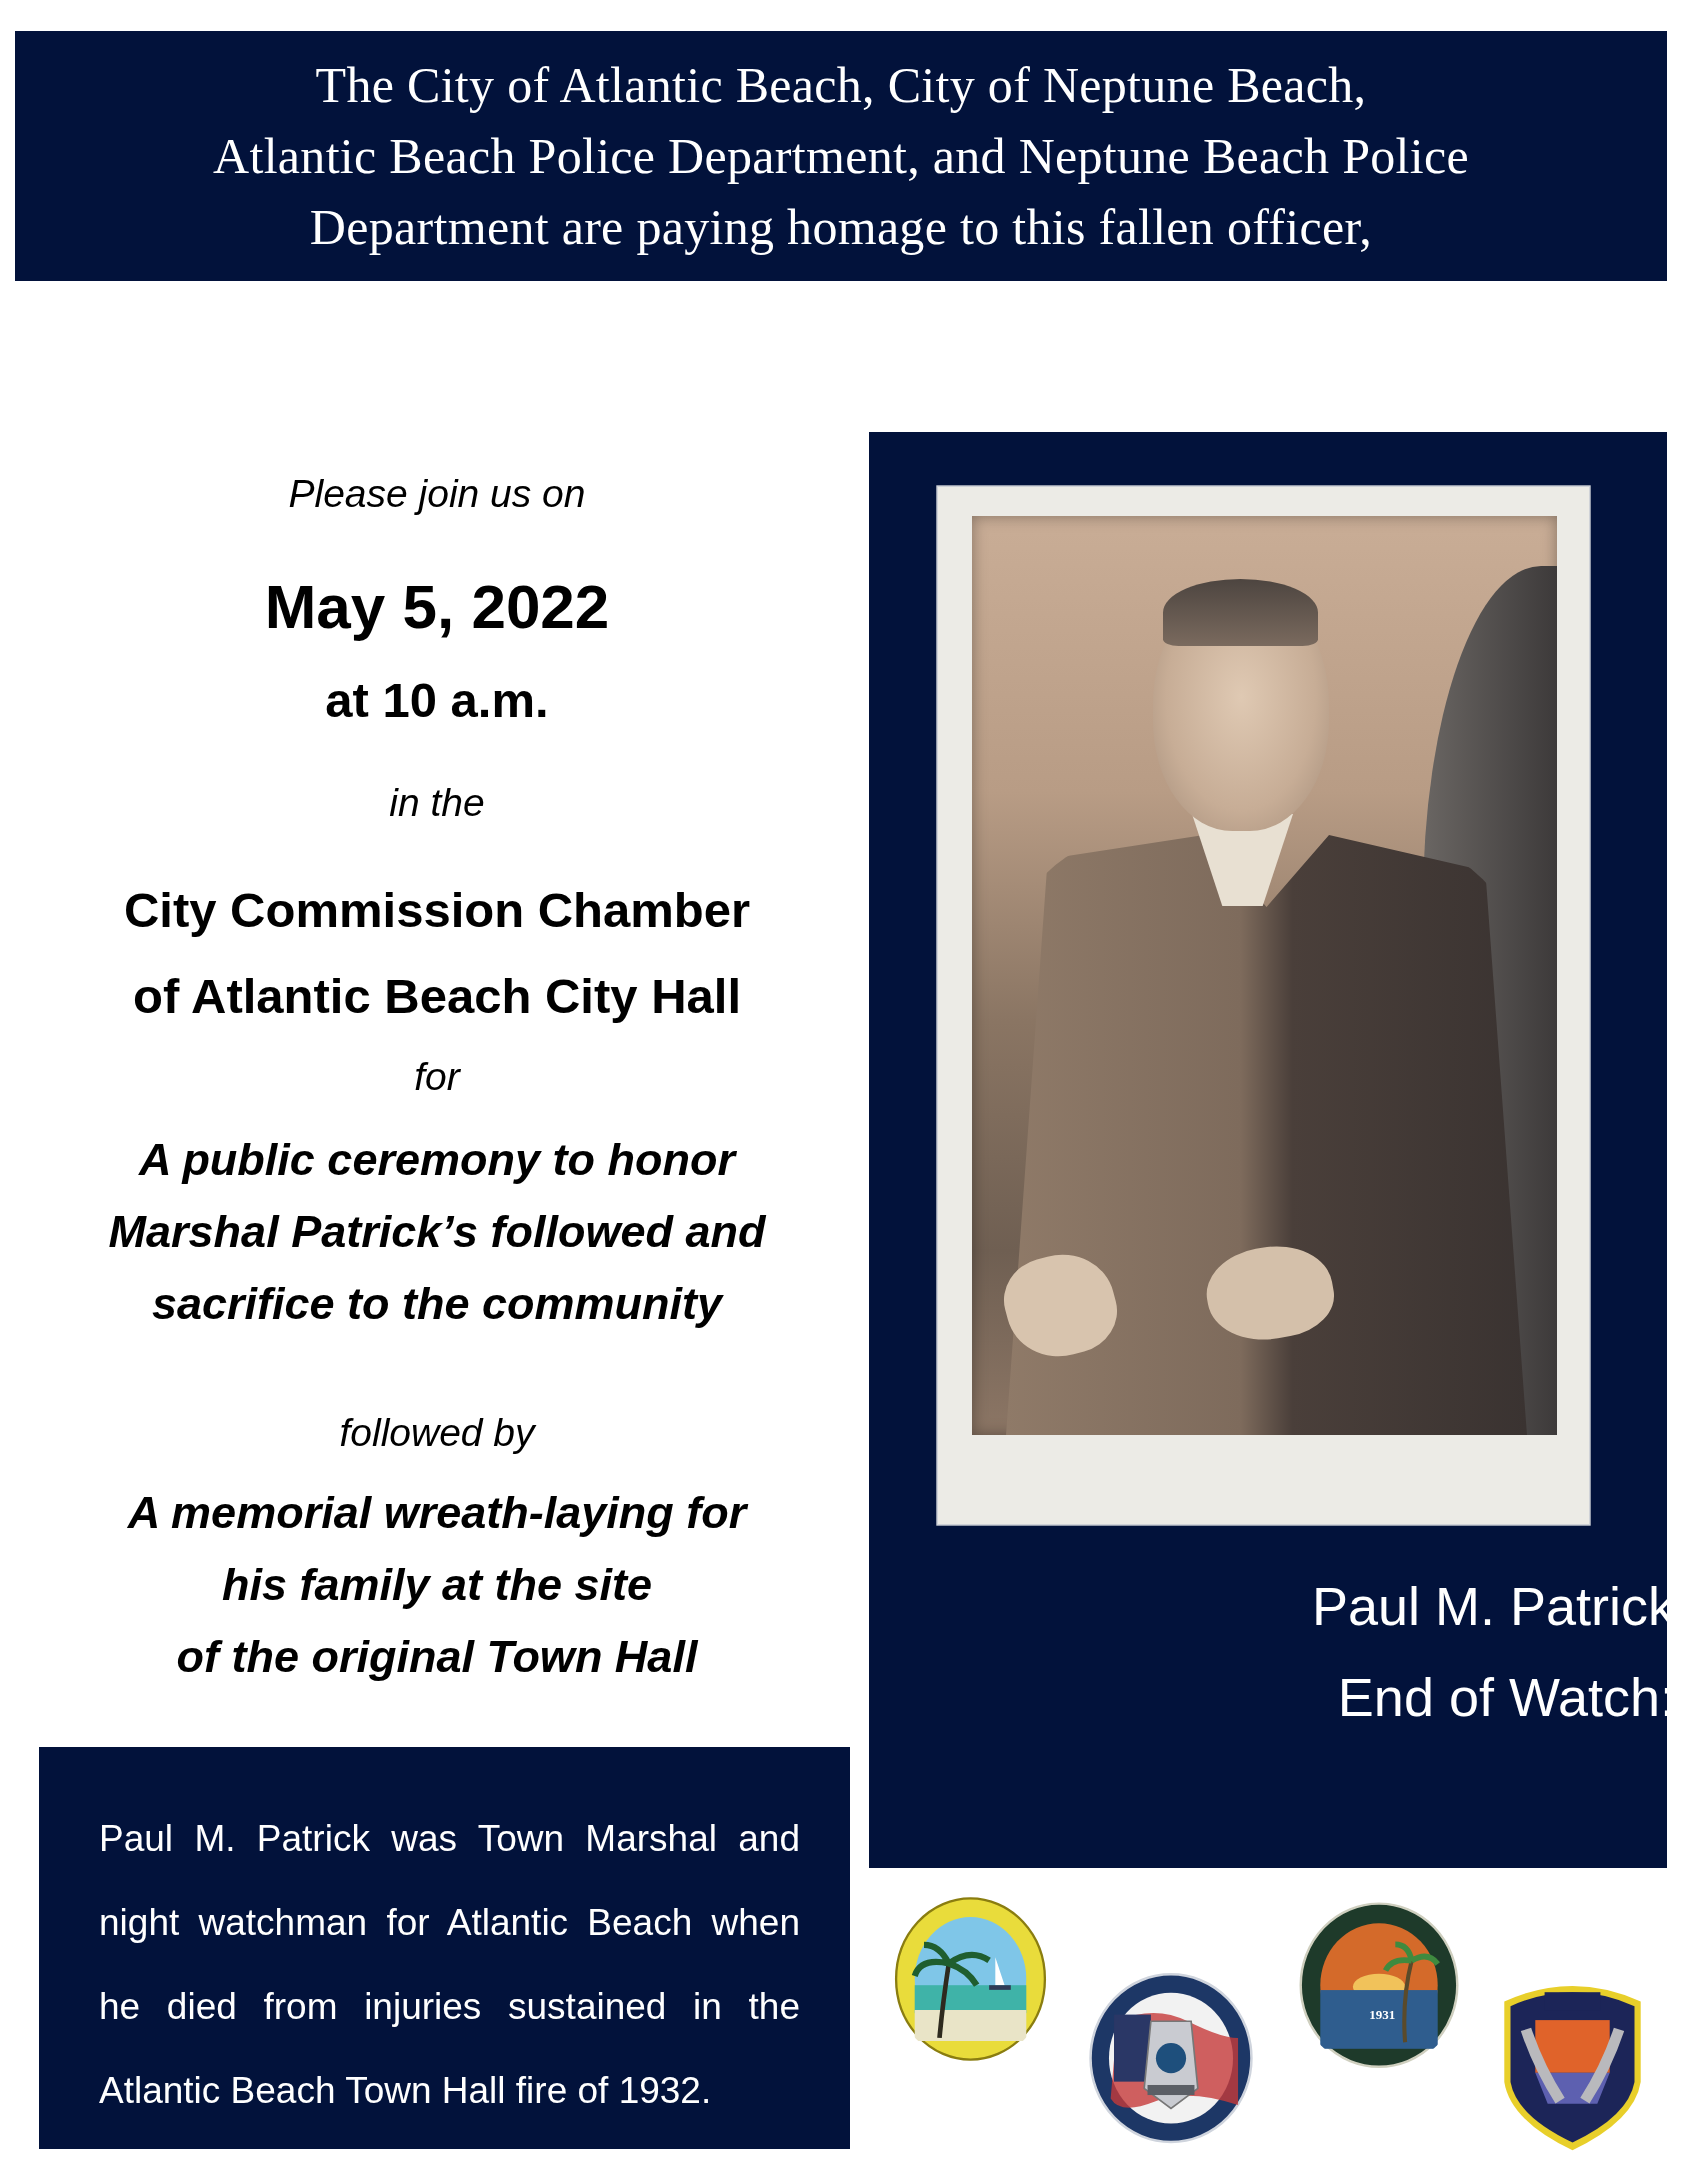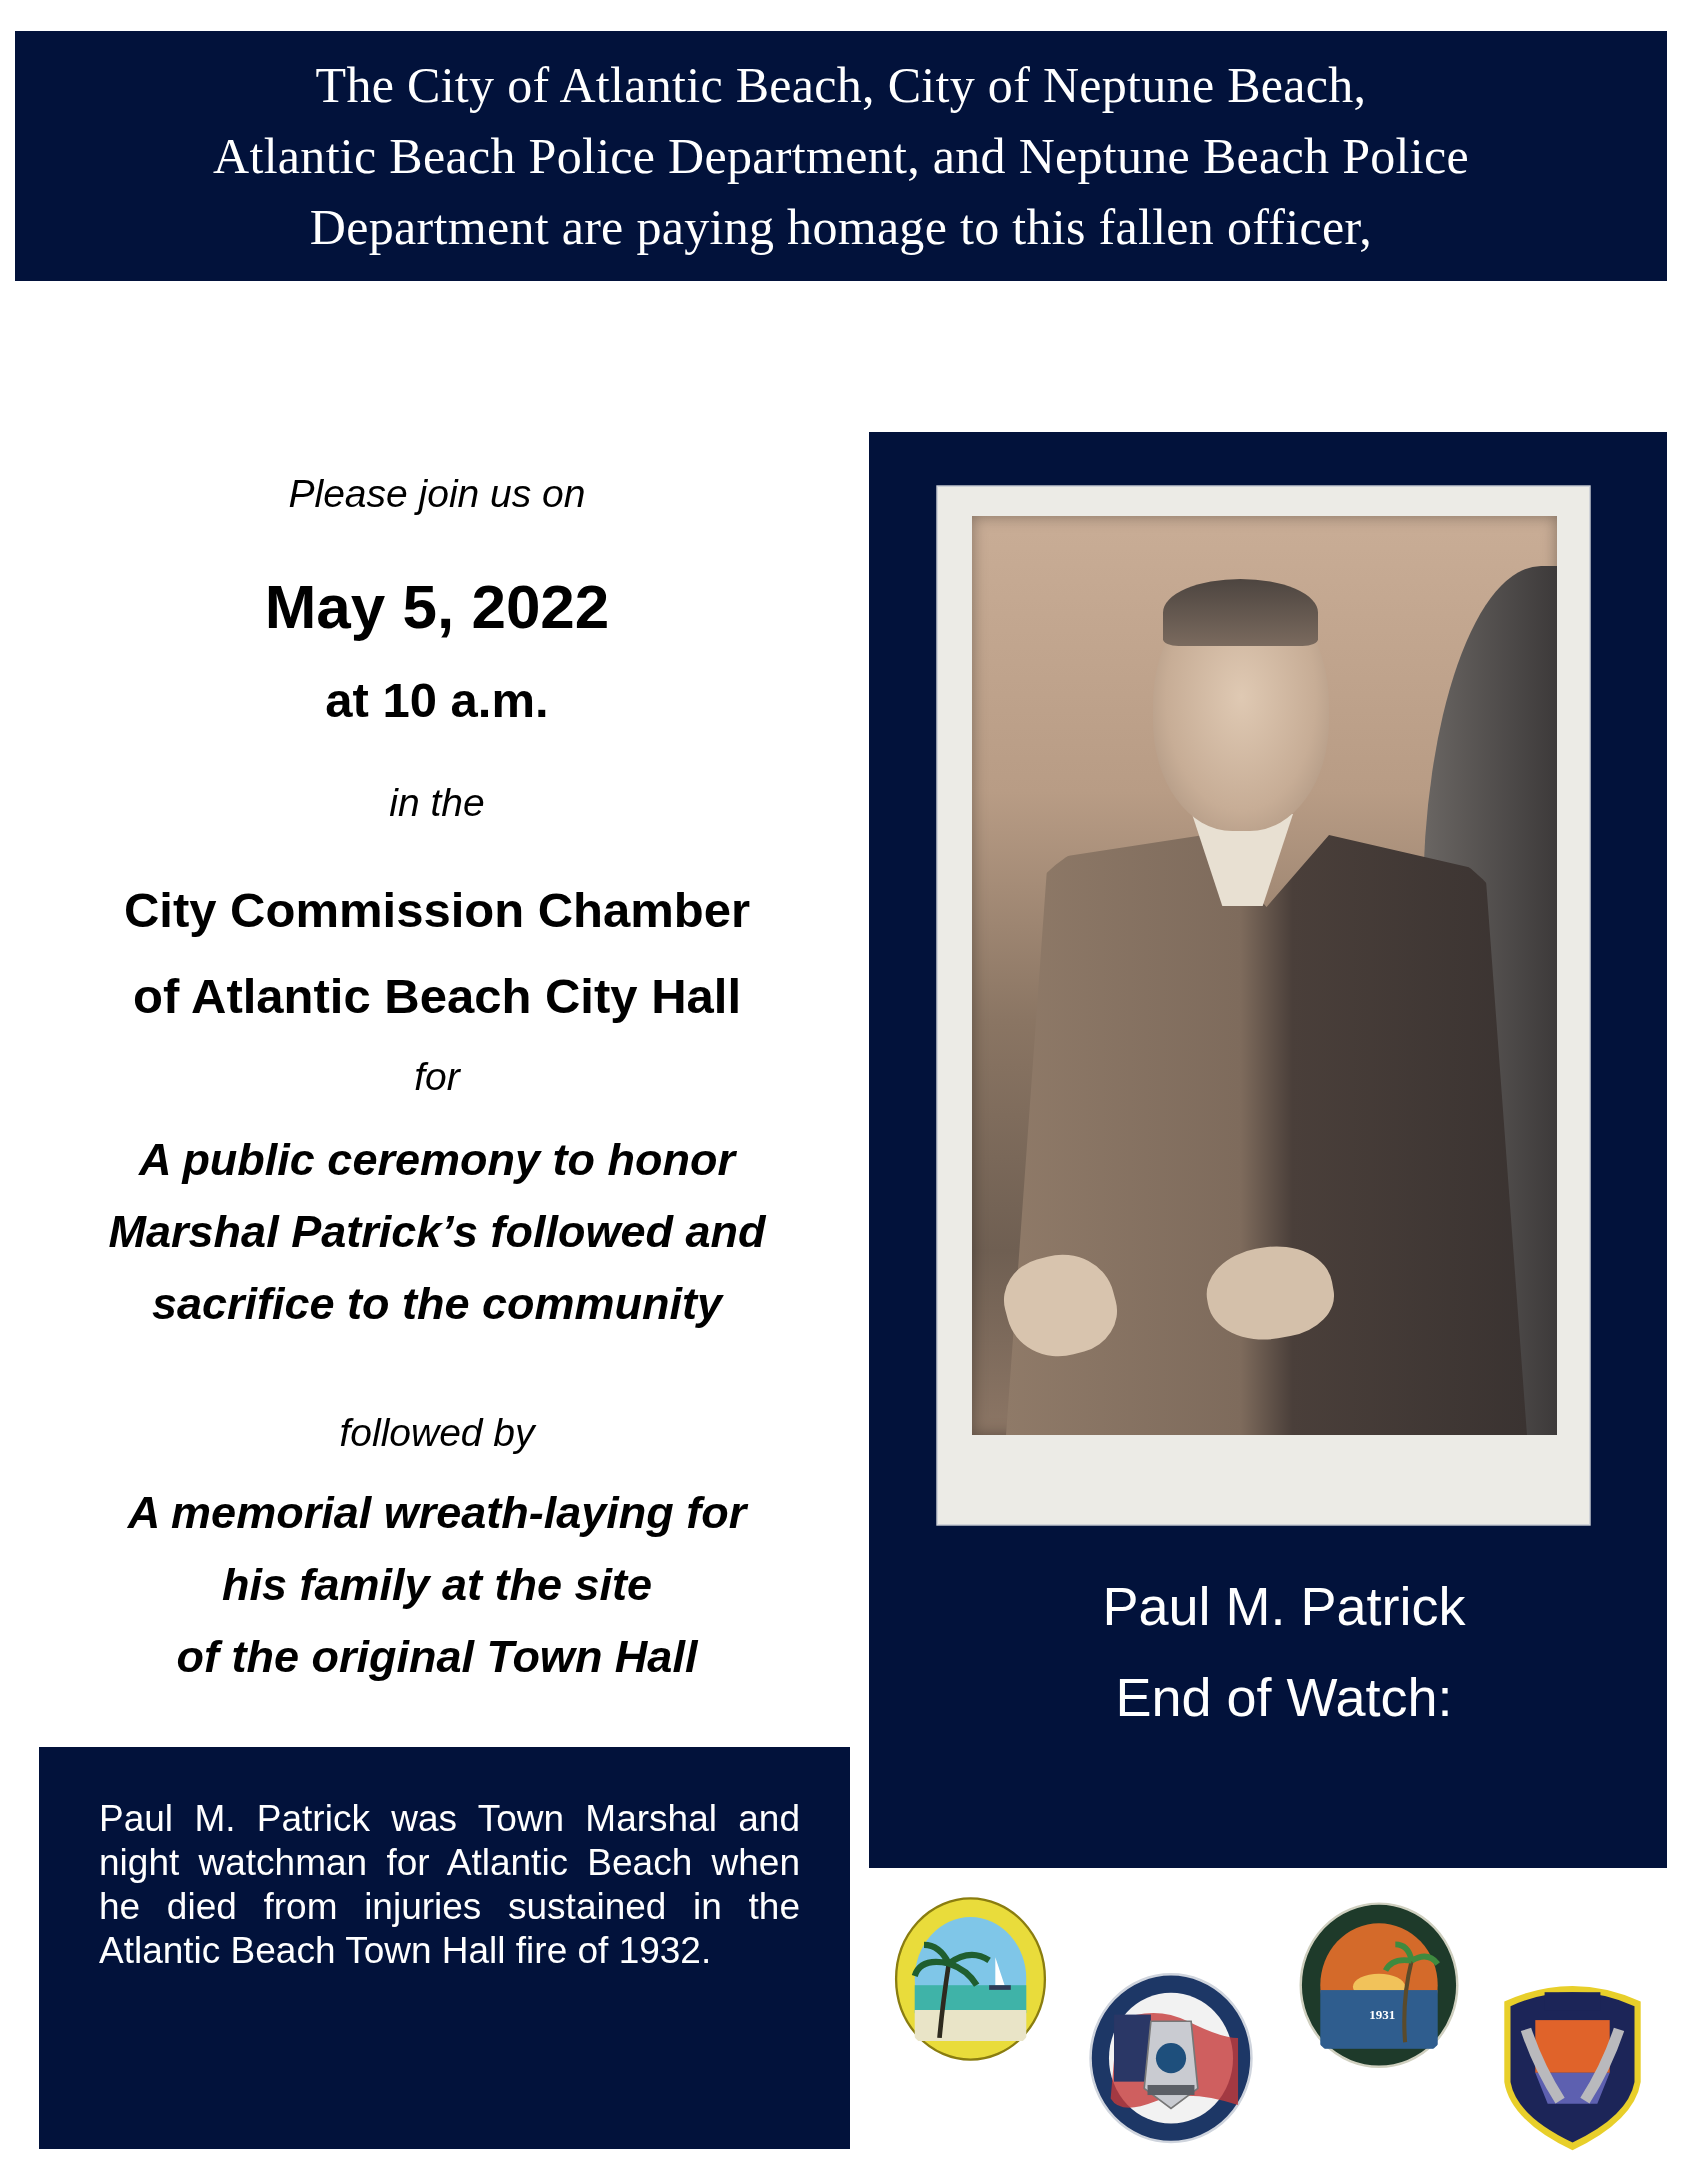--- a/index.html
+++ b/index.html
@@ -18,40 +18,40 @@
   .t-it { font-style: italic; font-size: 39px; position: absolute; left: 0; width: 806px; text-align: center; font-family: "Liberation Sans", sans-serif; }
   .t-big { font-weight: bold; font-size: 62px; position: absolute; left: 0; width: 806px; text-align: center; font-family: "Liberation Sans", sans-serif; }
   .t-mid { font-weight: bold; font-size: 49px; position: absolute; left: 0; width: 806px; text-align: center; font-family: "Liberation Sans", sans-serif; }
   .t-bi { font-weight: bold; font-style: italic; font-size: 45px; position: absolute; left: 0; width: 806px; text-align: center; line-height: 72px; font-family: "Liberation Sans", sans-serif; }
   .bio {
     position: absolute; left: 39px; top: 1747px; width: 811px; height: 402px;
     box-sizing: border-box; padding: 50px 50px 0 60px;
   }
   .bio p {
     margin: 0; color: #fff; font-family: "Liberation Sans", sans-serif;
-    font-size: 37px; line-height: 44px; text-align: justify; text-align-last: left;
+    font-size: 37px; line-height: 84px; text-align: justify; text-align-last: left;
   }
   .photo-panel { position: absolute; left: 869px; top: 432px; width: 798px; height: 1436px; }
   .frame {
     position: absolute; left: 69px; top: 55px; width: 651px; height: 1037px;
     background: #ecebe6; box-shadow: 0 0 0 1.7px #cfd2d8;
   }
   .photo {
     position: absolute; left: 34px; top: 29px; width: 585px; height: 919px;
     background: linear-gradient(180deg, #c9ad96 0%, #b89c85 30%, #8a7563 55%, #6f5f52 80%, #8c7665 100%);
     overflow: hidden; box-shadow: inset 0 0 15px rgba(0,0,0,0.35);
   }
   .bg-dark { position: absolute; right: 0; top: 50px; width: 134px; height: 869px; background: linear-gradient(90deg, #6a6663, #3d3a3a); border-top-left-radius: 118px 336px; }
   .head { position: absolute; left: 181px; top: 71px; width: 176px; height: 244px; border-radius: 48% 48% 45% 45%; background: radial-gradient(ellipse at 50% 45%, #dfc9b3 0%, #c7ad96 60%, #a28b78 100%); }
   .hair { position: absolute; left: 191px; top: 63px; width: 155px; height: 67px; border-radius: 50% 50% 10% 10%; background: linear-gradient(180deg, #4d4540, #7a6a5e); }
   .collar { position: absolute; left: 220px; top: 298px; width: 101px; height: 92px; background: #e8e0d2; clip-path: polygon(0 0,100% 0,70% 100%,30% 100%); }
   .jacket { position: absolute; left: 34px; top: 319px; width: 521px; height: 600px; background: linear-gradient(90deg, #8f7a68 0%, #7e6b5c 45%, #4a3f3a 55%, #3a3331 100%); border-radius: 134px 151px 0 0; clip-path: polygon(8% 4%, 38% 0, 50% 12%, 62% 0, 92% 6%, 100% 100%, 0 100%); }
   .hand1 { position: absolute; left: 34px; top: 739px; width: 109px; height: 101px; background: #d8c4ae; border-radius: 40% 50% 40% 50%; transform: rotate(-15deg); }
   .hand2 { position: absolute; left: 235px; top: 731px; width: 126px; height: 92px; background: #d4c0aa; border-radius: 45% 50% 40% 50%; transform: rotate(-10deg); }
-  .caption { position: absolute; left: 16px; width: 798px; top: 1129px; text-align: center; }
+  .caption { position: absolute; left: 8px; width: 798px; top: 1129px; text-align: right; }
   .caption p { margin: 0; color: #fff; font-family: "Liberation Sans", sans-serif; font-size: 54px; line-height: 91px; }
   .seal { position: absolute; border-radius: 50%; display: flex; align-items: center; justify-content: center; overflow: hidden; }
   .seal svg { width: 100%; height: 100%; }
 </style>
 </head>
 <body>
 
 <div class="banner navy">
   <p>The City of Atlantic Beach, City of Neptune Beach,</p>
   <p>Atlantic Beach Police Department, and Neptune Beach Police</p>

